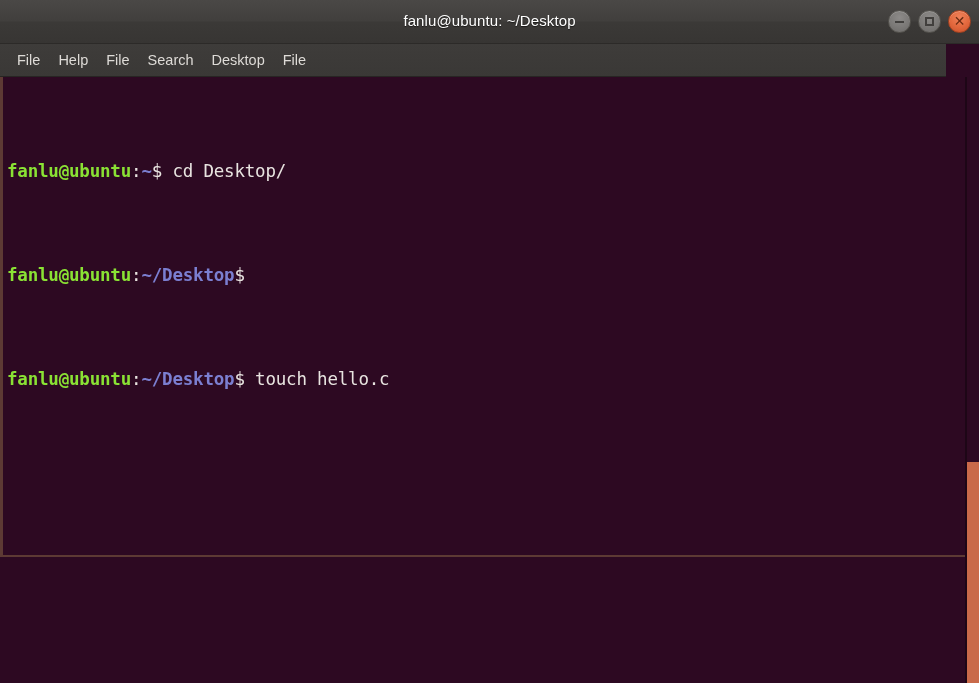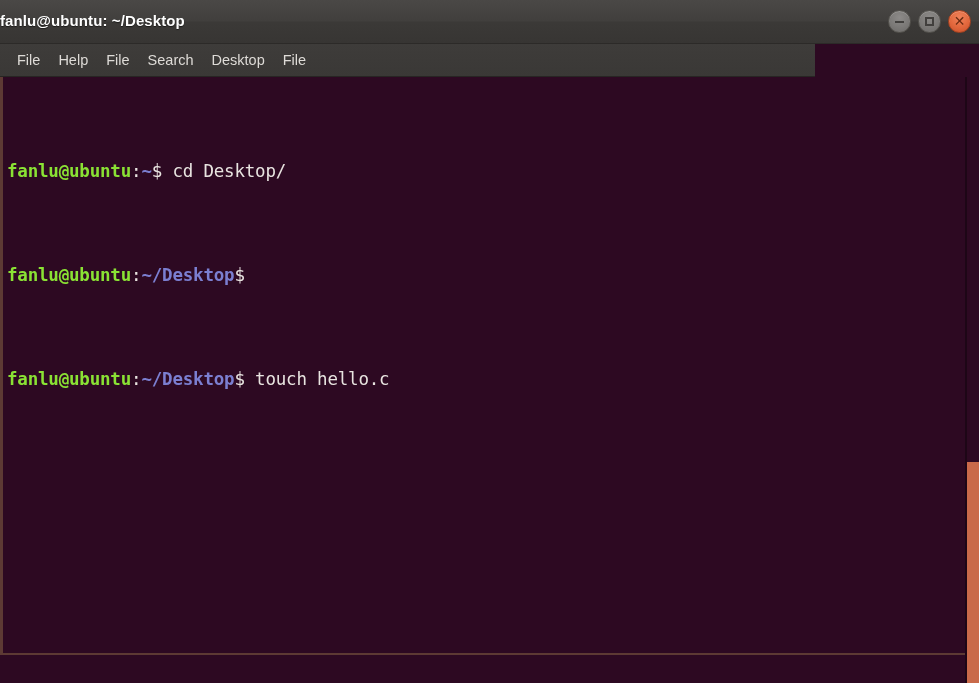--- a/index.html
+++ b/index.html
@@ -25,24 +25,24 @@
     width: 979px;
     height: 44px;
     background: linear-gradient(to bottom, #4a4846 0%, #413f3d 48%, #3b3937 52%, #373533 100%);
     border-bottom: 1px solid #2c2a28;
     box-sizing: border-box;
   }
   #title-text {
     position: absolute;
     left: 0; right: 0;
     top: 12px;
-    text-align: left;
+    text-align: center;
     color: #ffffff;
     font-size: 15px;
-    font-weight: bold;
+    font-weight: normal;
     letter-spacing: 0.1px;
     text-shadow: 0 1px 1px rgba(0,0,0,0.55);
     user-select: none;
   }
   #window-controls {
     position: absolute;
     right: 8px;
     top: 10px;
     display: flex;
     gap: 7px;
@@ -87,21 +87,21 @@
     font-weight: bold;
     line-height: 1;
     font-family: "DejaVu Sans", sans-serif;
     margin-top: -1px;
   }
 
   
   #menubar {
     position: absolute;
     left: 0; top: 44px;
-    width: 815px;
+    width: 946px;
     height: 33px;
     background: linear-gradient(to bottom, #3e3c3a 0%, #3a3836 100%);
     border-bottom: 1px solid #272523;
     box-sizing: border-box;
     display: flex;
     align-items: center;
     padding-left: 8px;
   }
   .menu-item {
     color: #dedbd7;
@@ -111,21 +111,21 @@
     user-select: none;
     white-space: nowrap;
   }
 
   
   #terminal {
     position: absolute;
     left: 0;
     top: 77px;
     width: 979px;
-    height: 578px;
+    height: 480px;
     background: #2d0922;
     border-left: 3px solid #5d3a34;
     border-right: 0;
     border-bottom: 2px solid #5d3a34;
     box-sizing: border-box;
     overflow: hidden;
   }
   #term-text {
     position: absolute;
     left: 4px;

